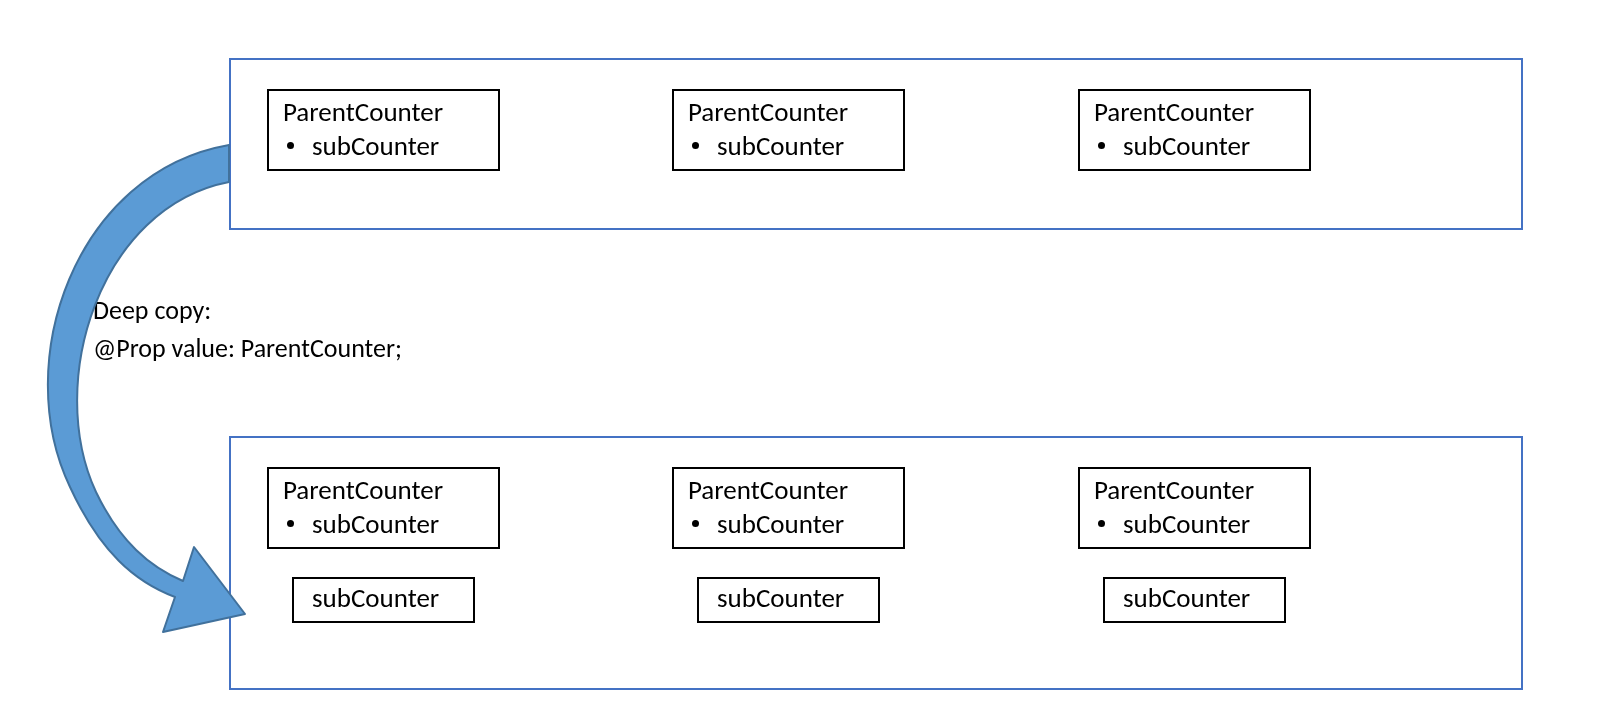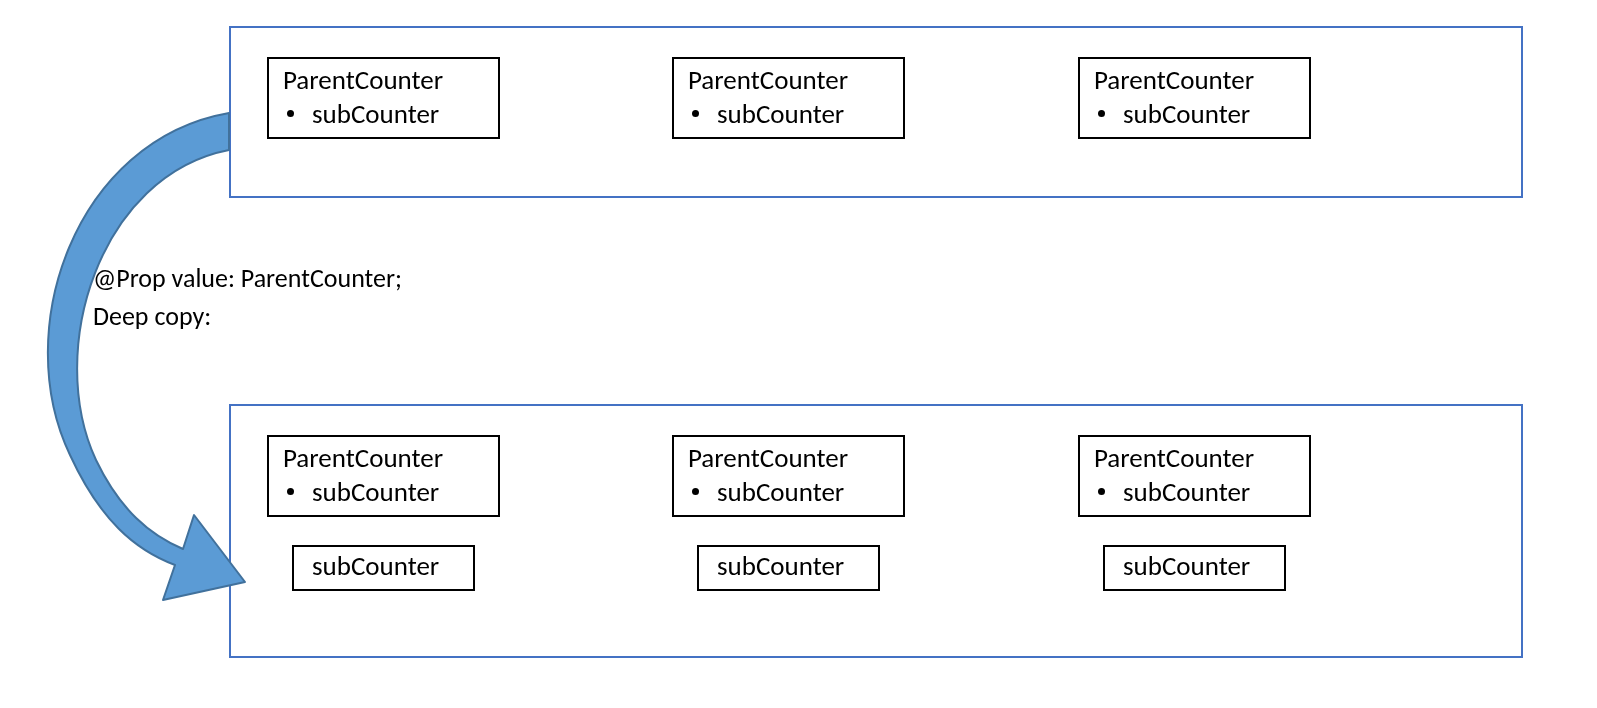--- a/index.html
+++ b/index.html
@@ -8,20 +8,21 @@
     width: 1597px;
     height: 708px;
     font-family: "Calibri", "Segoe UI", Arial, sans-serif;
     background: #ffffff;
     color: #000000;
     position: relative;
   }
   .stage {
     position: absolute;
     inset: 0;
+    margin-top: 32px;
   }
   .container-box {
     position: absolute;
     border: 2px solid #4472C4;
     background: #ffffff;
     box-sizing: border-box;
   }
   .counter-box {
     position: absolute;
     border: 2px solid #000000;
@@ -96,22 +97,22 @@
 
   <div class="counter-box" style="left:1078px; top:57px; width:233px;">
     <span class="title">ParentCounter</span>
     <span class="bullet-line">
       <span class="bullet-dot"></span>
       <span>subCounter</span>
     </span>
   </div>
 
   <div class="label-block" style="left:93px; top:260px;">
+    <div>Deep copy:</div>
     <div>@Prop value: ParentCounter;</div>
-    <div>Deep copy:</div>
   </div>
 
   <div class="container-box" style="left:229px; top:404px; width:1294px; height:254px;"></div>
 
   <div class="counter-box" style="left:267px; top:435px; width:233px;">
     <span class="title">ParentCounter</span>
     <span class="bullet-line">
       <span class="bullet-dot"></span>
       <span>subCounter</span>
     </span>

